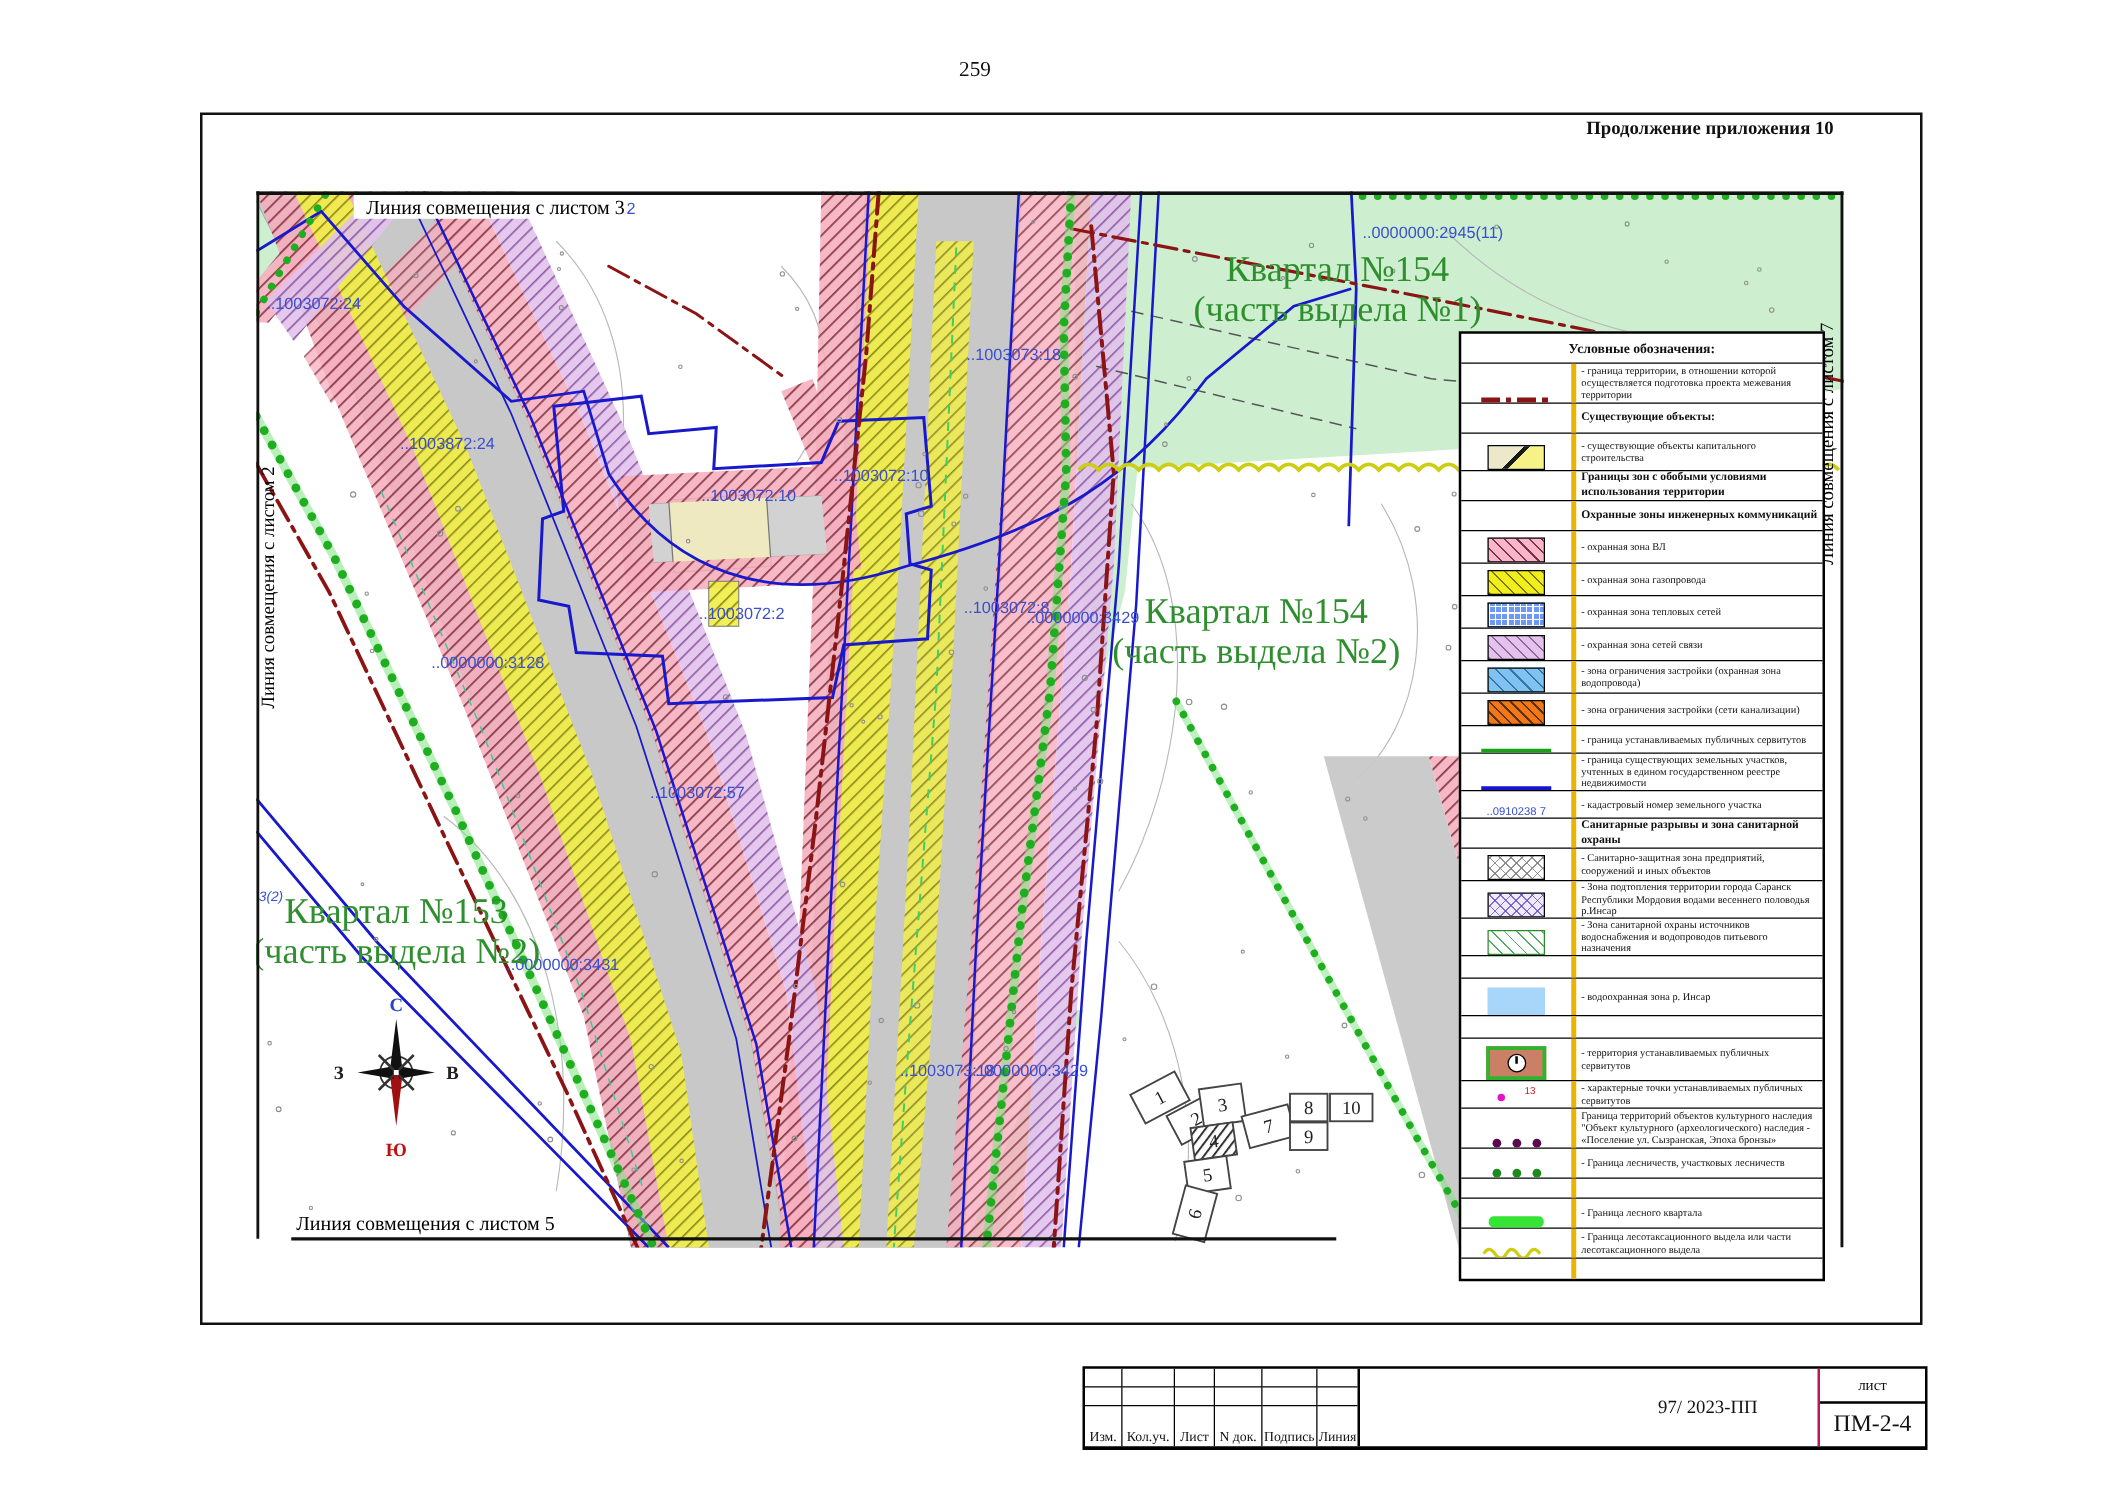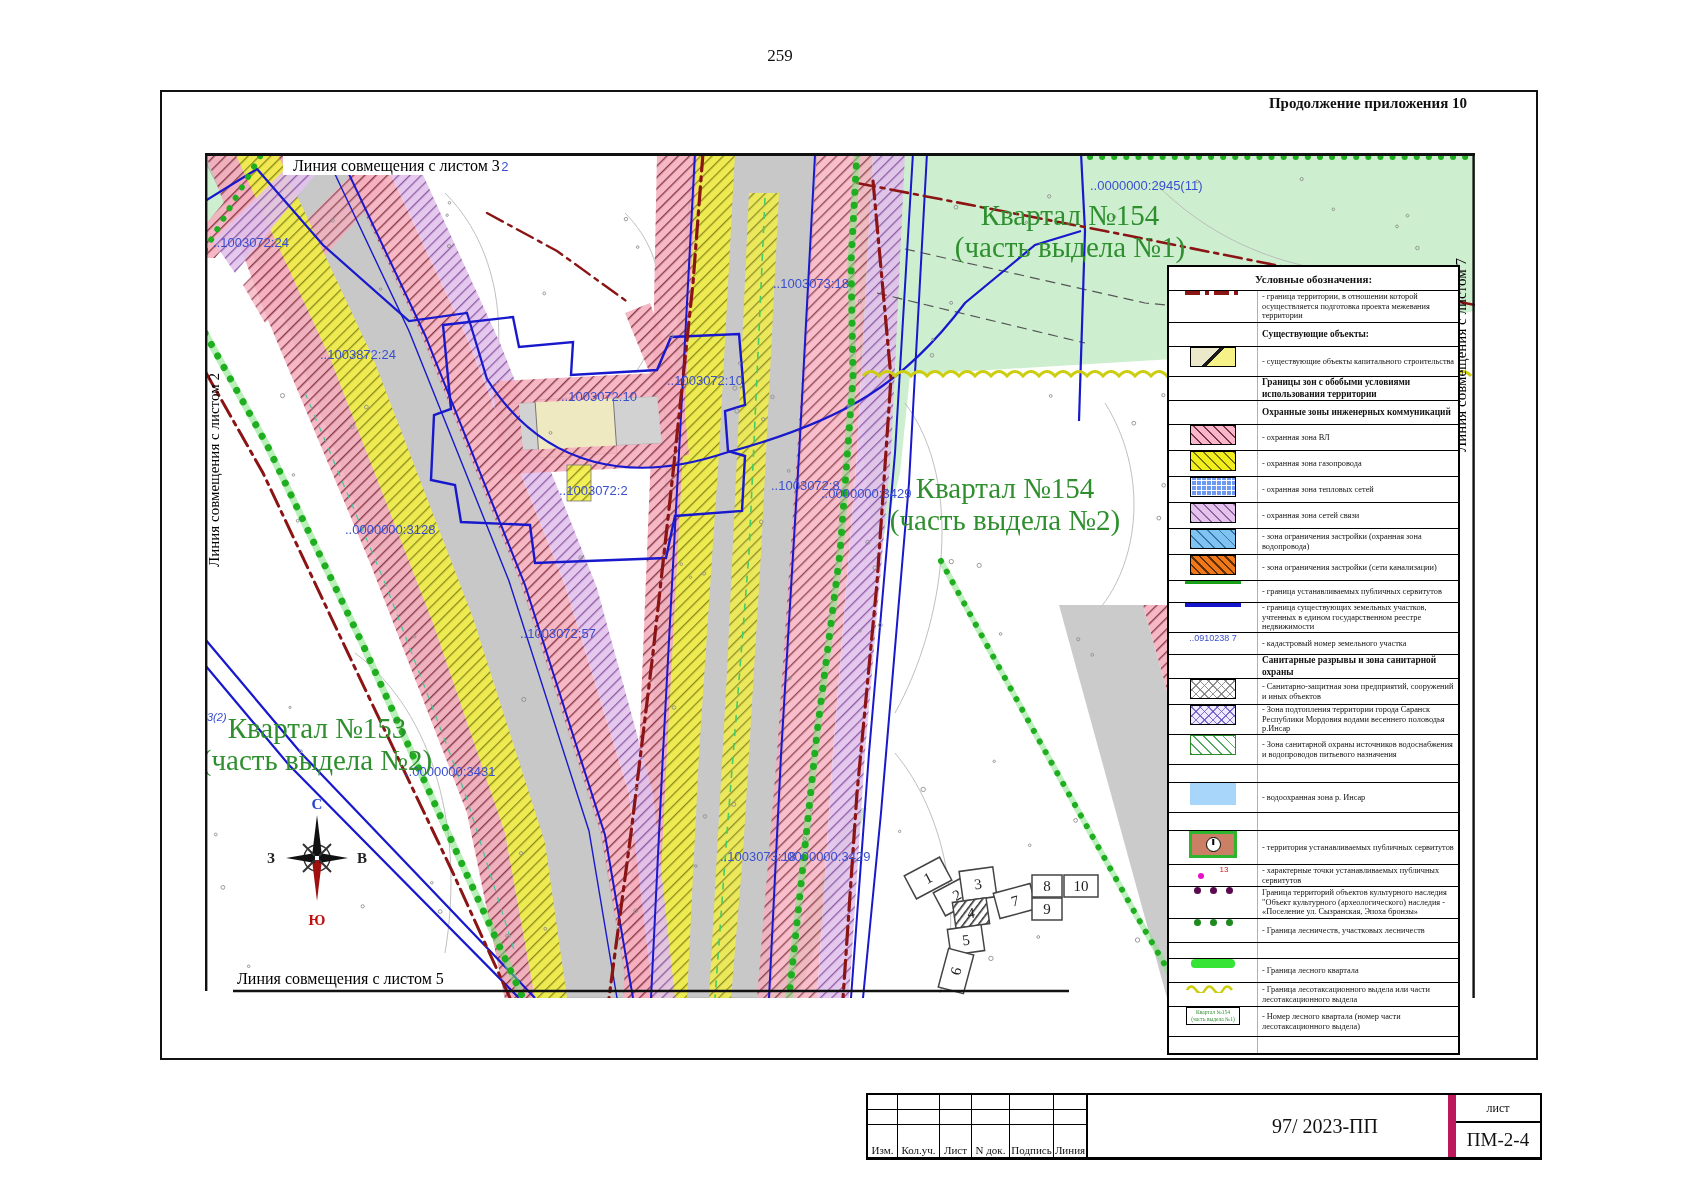--- a/index.html
+++ b/index.html
@@ -9,22 +9,22 @@
   .frame{position:absolute;left:160px;top:90px;width:1378px;height:970px;border:2.5px solid #111;box-sizing:border-box;}
   .continuation{position:absolute;top:95px;left:160px;width:1307px;text-align:right;font-weight:bold;font-size:15px;}
   #map{position:absolute;left:205px;top:153px;width:1270px;height:845px;}
   #map svg{display:block;}
 
   
   .legend{position:absolute;left:1167px;top:265px;width:293px;background:#fff;border:2px solid #000;
           z-index:5;box-sizing:border-box;}
   .lg-row{display:flex;border-bottom:1.5px solid #000;align-items:center;box-sizing:border-box;}
   .lg-row:last-child{border-bottom:none;}
-  .lg-sym{width:88px;min-width:88px;align-self:stretch;border-right:1px solid #eab308;
-          display:flex;align-items:flex-start;justify-content:center;}
+  .lg-sym{width:88px;min-width:88px;align-self:stretch;border-right:4px solid #eab308;
+          display:flex;align-items:flex-end;justify-content:center;}
   .lg-lbl{flex:1;font-size:8.3px;line-height:1.2;padding:1px 4px;overflow:hidden;}
   .lg-head{width:100%;text-align:center;font-weight:bold;font-size:11px;}
   .lg-sub{font-weight:bold;font-size:9.3px;}
 
   .sym-box{width:46px;height:20px;border:1.5px solid #000;box-sizing:border-box;}
   .sym-exist{background:linear-gradient(135deg,#ece9cb 46%,#1a1a1a 46% 54%,#f6f287 54%);}
   .sym-pink{background:repeating-linear-gradient(45deg,rgba(100,30,45,.85) 0 1.2px,transparent 1.2px 7px),#f9b6ca;}
   .sym-yellow{background:repeating-linear-gradient(45deg,rgba(90,90,10,.8) 0 1.2px,transparent 1.2px 7px),#f2ee1c;}
   .sym-bluegrid{background:repeating-linear-gradient(0deg,rgba(255,255,255,.95) 0 1px,transparent 1px 5px),
     repeating-linear-gradient(90deg,rgba(255,255,255,.95) 0 1px,transparent 1px 5px),#6e99f2;}
@@ -57,22 +57,22 @@
 
   
   .tb{position:absolute;left:866px;top:1093px;width:676px;height:67px;display:flex;background:#fff;
       border:2px solid #000;border-bottom-width:3px;box-sizing:border-box;z-index:6;}
   .tb-mini{display:grid;grid-template-columns:30px 42px 32px 38px 44px 32px;grid-template-rows:15px 15px 1fr;
       border-right:2px solid #000;}
   .tb-mini div{border-right:1px solid #000;border-bottom:1px solid #000;font-size:11px;
       display:flex;align-items:flex-end;justify-content:center;padding-bottom:1px;box-sizing:border-box;}
   .tb-mini div:nth-child(6n){border-right:none;}
   .tb-mini div:nth-child(n+13){border-bottom:none;}
-  .tb-doc{flex:1;display:flex;align-items:center;justify-content:flex-end;padding-right:70px;
-      font-size:20px;border-right:8px solid #be185d;}
+  .tb-doc{flex:1;display:flex;align-items:center;justify-content:flex-end;padding-right:48px;
+      font-size:15px;border-right:2px solid #be185d;}
   .tb-right{width:84px;display:flex;flex-direction:column;}
   .tb-right .lbl{height:26px;border-bottom:2px solid #000;display:flex;align-items:center;justify-content:center;font-size:12px;}
   .tb-right .code{flex:1;display:flex;align-items:center;justify-content:center;font-size:19px;}
 
   
   .cad{font:13px "Liberation Sans",sans-serif;fill:#3a4fd0;}
   .cad-sm{font:italic 11px "Liberation Sans",sans-serif;fill:#3a4fd0;}
   .qtr{font:29px "Liberation Serif",serif;fill:#2f8f2f;}
   .edge{font:16px "Liberation Serif",serif;fill:#000;}
   .edge-v{font:15px "Liberation Serif",serif;fill:#000;}
@@ -599,28 +599,20 @@
       <div class="lg-lbl">- Граница лесного квартала</div>
     </div>
     <div class="lg-row" style="height:24px">
       <div class="lg-sym">
         <svg width="56" height="10">
           <path d="M2,7 q4,-7 9,0 t9,0 t9,0 t9,0 t9,0" stroke="#cdcd12" stroke-width="2.5" fill="none"></path>
         </svg>
       </div>
       <div class="lg-lbl">- Граница лесотаксационного выдела или части лесотаксационного выдела</div>
     </div>
-    <div class="lg-row" style="height:30px">
-      <div class="lg-sym">
-          <div class="sym-qnum">
-        <span>Квартал №154</span><br><span>(часть выдела №1)</span>
-      </div>
-        </div>
-      <div class="lg-lbl">- Номер лесного квартала (номер части лесотаксационного выдела)</div>
-    </div>
     <div class="lg-row" style="height:16px">
         <div class="lg-sym"></div>
         <div class="lg-lbl"></div>
       </div>
   </div>
 
   <div class="tb">
     <div class="tb-mini">
       <div></div>
         <div></div>

